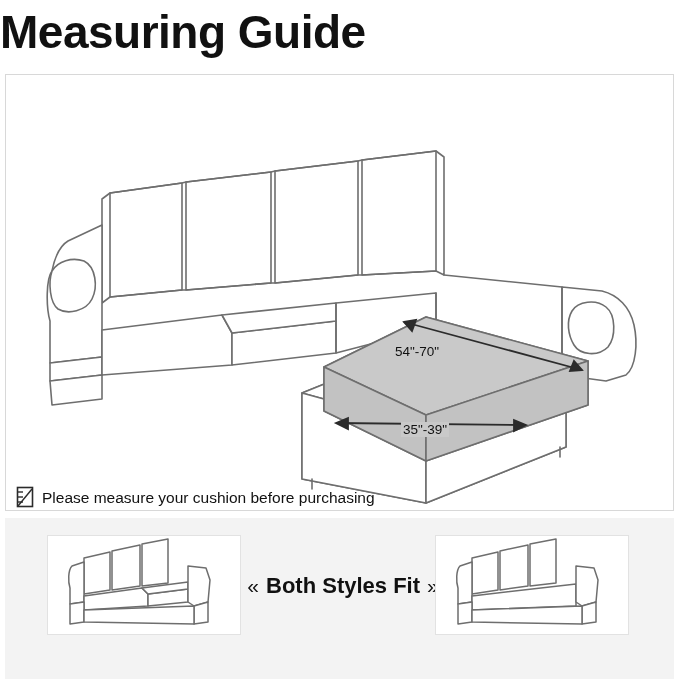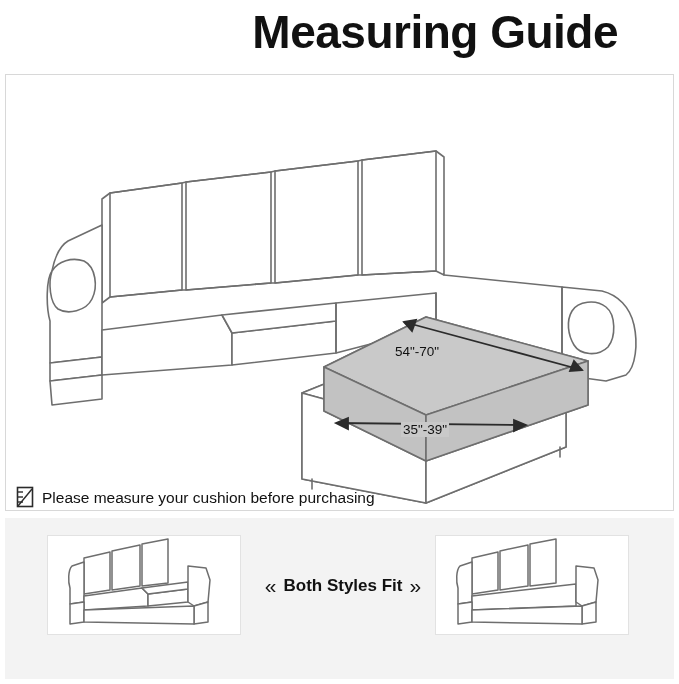--- a/index.html
+++ b/index.html
@@ -18,21 +18,21 @@
     position: relative;
     width: 679px;
     height: 684px;
     box-sizing: border-box;
   }
   .title {
     position: absolute;
     top: 2px;
     left: 0;
     width: 618px;
-    text-align: right;
+    text-align: left;
     font-size: 46px;
     font-weight: bold;
     letter-spacing: -0.5px;
     line-height: 60px;
     color: #111111;
   }
   .main-panel {
     position: absolute;
     left: 5px;
     top: 74px;
@@ -97,21 +97,21 @@
     align-items: center;
     justify-content: center;
     gap: 7px;
   }
   .chev {
     font-size: 21px;
     color: #111111;
     line-height: 22px;
   }
   .both-label {
-    font-size: 17px;
+    font-size: 22px;
     font-weight: bold;
     color: #111111;
     white-space: nowrap;
   }
   .dim-label {
     position: absolute;
     font-size: 13.5px;
     color: #111111;
     background: #c9c9c9;
     padding: 0 2px;

